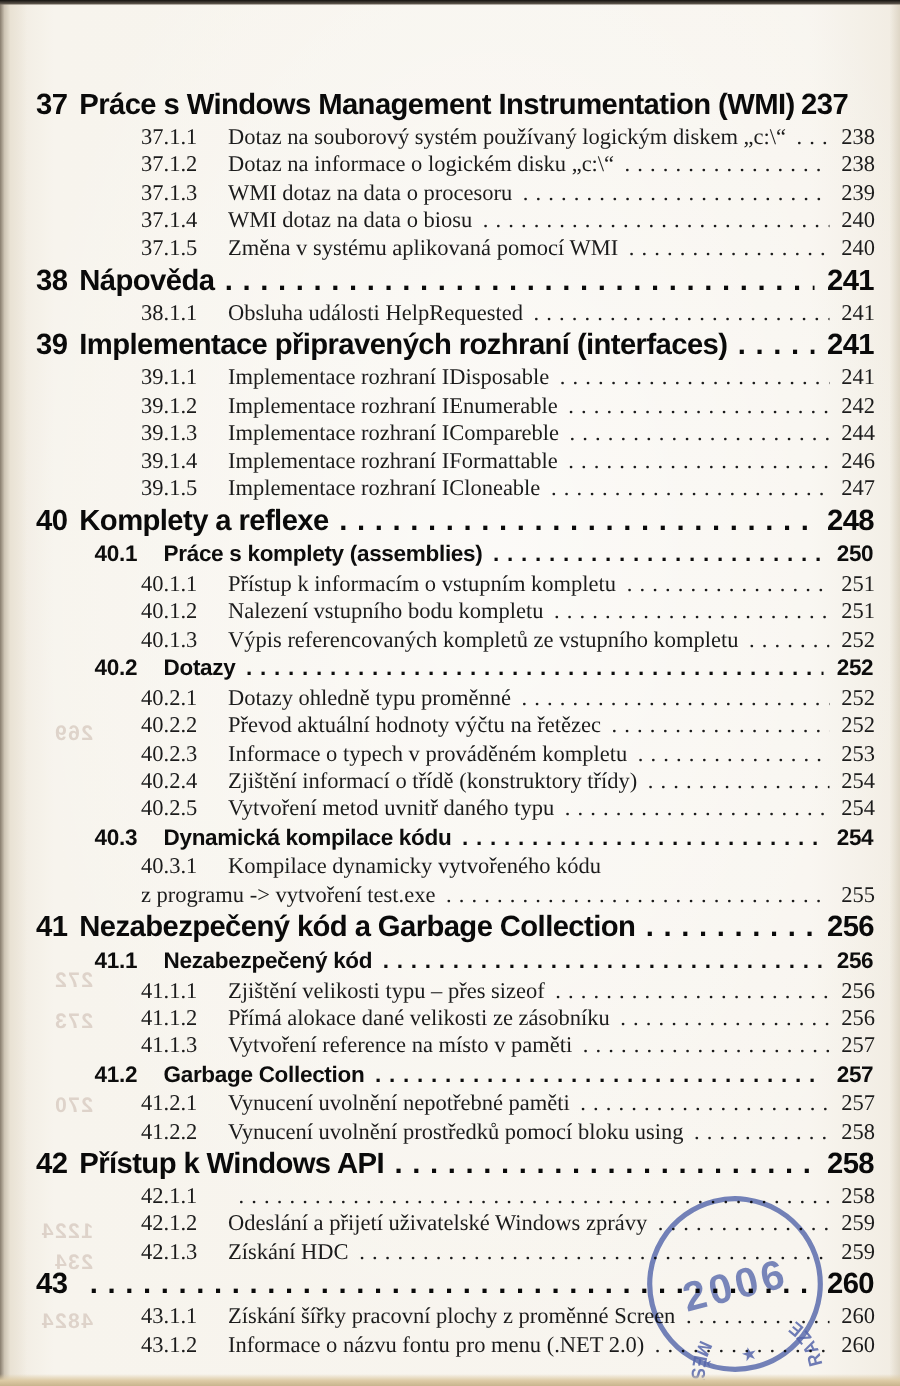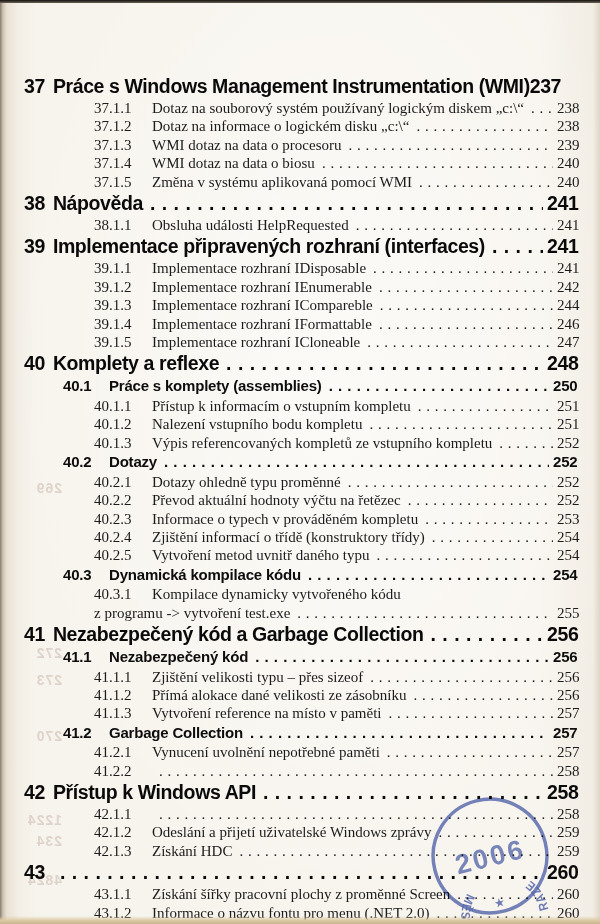--- a/index.html
+++ b/index.html
@@ -13,30 +13,30 @@
   }
   .edge-top    { position:absolute; top:0; left:0; right:0; height:3px;
                  background:linear-gradient(#14120f, #6a6156); z-index:6; }
   .edge-bottom { position:absolute; bottom:0; left:0; right:0; height:8px;
                  background:linear-gradient(to bottom, rgba(216,199,164,0), #ddcba6 55%, #c8b48d); z-index:6; }
   .edge-left   { position:absolute; left:0; top:0; bottom:0; width:18px;
                  background:linear-gradient(90deg, #877c6d 0px, #cdc4b4 3px, #e9e2d4 7px, rgba(233,226,212,0) 18px); z-index:5; }
   .edge-right  { position:absolute; right:0; top:0; bottom:0; width:7px;
                  background:linear-gradient(270deg, #ded6c6, rgba(222,214,198,0)); z-index:5; }
 
-  .toc { position:absolute; left:0; top:74px; right:0; z-index:2; }
+  .toc { position:absolute; left:0; top:58px; right:0; z-index:2; }
   .row { display:flex; align-items:baseline; padding-right:13px; }
   .row .title { white-space:nowrap; }
   .leader { flex:1 1 auto; min-width:4px; overflow:hidden; white-space:nowrap;
             margin:0 4px 0 7px; }
   .leader::after {
     content:". . . . . . . . . . . . . . . . . . . . . . . . . . . . . . . . . . . . . . . . . . . . . . . . . . . . . . . . . . . . . . . . . . . . . . . . . . . .";
     letter-spacing:.5px;
   }
-  .pg { flex:0 0 auto; text-align:left; }
+  .pg { flex:0 0 auto; text-align:center; }
 
   .row.chapter { font-family:"Liberation Sans", sans-serif; font-weight:700;
                  font-size:19.5px; line-height:25px; letter-spacing:-0.4px;
                  color:#0a0a0a; padding-left:24px; }
   .row.chapter .num { margin-right:8px; }
   .row.chapter .pg  { min-width:40px; }
 
   .row.section { font-family:"Liberation Sans", sans-serif; font-weight:700;
                  font-size:15px; line-height:20.5px; letter-spacing:-0.2px;
                  color:#0d0d0d; padding-left:63px; }
@@ -267,20 +267,21 @@
         <span class="pg">257</span>
       </div>
       <div class="row sub">
         <span class="num">41.2.1</span>
         <span class="title">Vynucení uvolnění nepotřebné paměti</span>
         <span class="leader"></span>
         <span class="pg">257</span>
       </div>
       <div class="row sub">
         <span class="num">41.2.2</span>
+        <span class="title">Vynucení uvolnění prostředků pomocí bloku using</span>
         <span class="leader"></span>
         <span class="pg">258</span>
       </div>
       <div class="row chapter">
         <span class="num">42</span>
         <span class="title">Přístup k Windows API</span>
         <span class="leader"></span>
         <span class="pg">258</span>
       </div>
       <div class="row sub">

